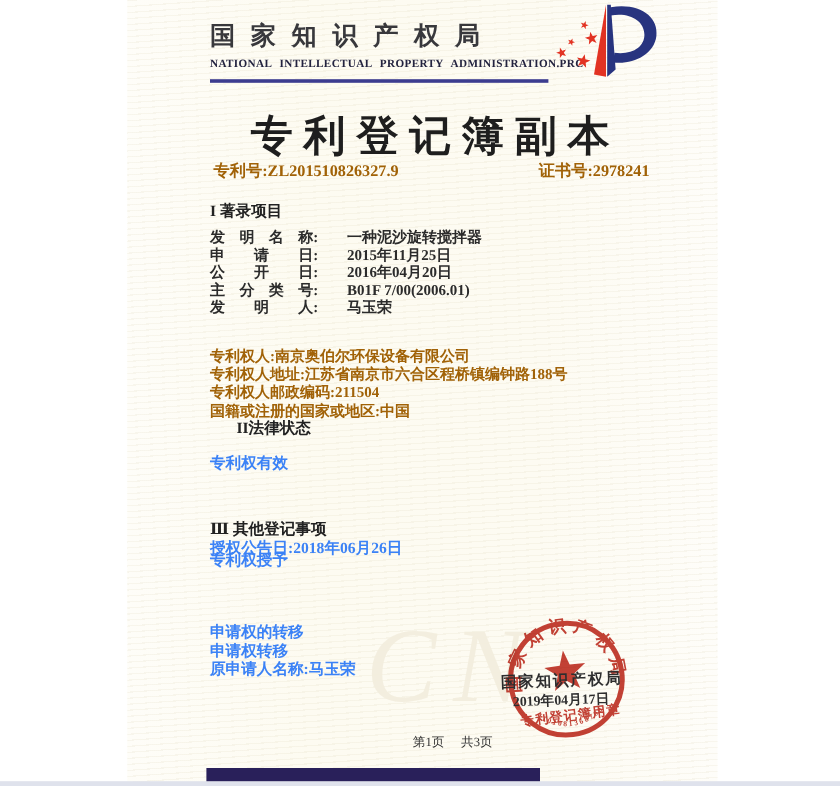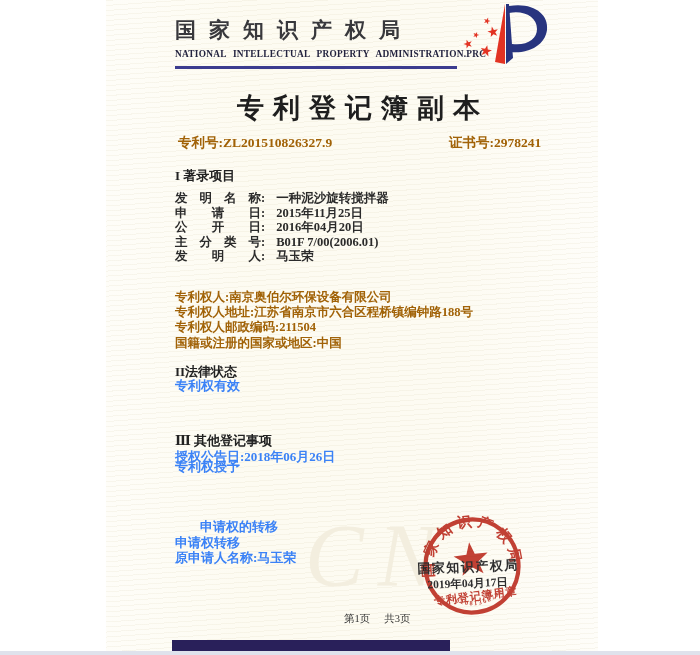--- a/index.html
+++ b/index.html
@@ -15,30 +15,30 @@
   .bottom-strip { position:absolute; left:0; top:651px; width:700px; height:4px; background:#dfe2ec; }
 
   .hdr-cn { position:absolute; left:175px; top:16px; font-size:21px; font-weight:bold;
             letter-spacing:13px; color:#38383c; white-space:nowrap; }
   .hdr-en { position:absolute; left:175px; top:49px; font-size:9.3px; font-weight:bold;
             letter-spacing:0.3px; word-spacing:4px; color:#23233f; white-space:nowrap; }
   .hdr-line { position:absolute; left:175px; top:66px; width:282px; height:2.5px; background:#3c3c8f; }
   .logo { position:absolute; left:455px; top:2px; }
 
   .doc-title { position:absolute; left:188px; top:90px; width:350px; text-align:center;
-               font-size:27px; font-weight:bold; letter-spacing:9px; color:#1e1e1e; white-space:nowrap; }
+               font-size:35px; font-weight:bold; letter-spacing:9px; color:#1e1e1e; white-space:nowrap; }
 
   .numrow { position:absolute; top:134px; font-size:13.5px; font-weight:bold; color:#a16207; white-space:nowrap; }
   .numrow.pat { left:178px; } .numrow.cert { left:437px;margin-left:12px; }
 
   .sec-h { position:absolute; left:175px; font-size:13px; font-weight:bold; color:#222; white-space:nowrap;text-align:right; }
   .rows { position:absolute; left:175px; top:190px; width:330px; }
   .frow { height:14.6px; font-size:12.5px; font-weight:bold; color:#2b2b2b; white-space:nowrap; }
   .flabel { display:inline-block; width:86px; text-align:justify; text-align-last:justify; }
-  .fval { margin-left:11px;text-align:center; }
+  .fval { margin-left:24px;text-align:center; }
 
   .holder { position:absolute; left:175px; top:290px; font-size:12.5px; font-weight:bold;
             color:#a16207; line-height:15.2px; white-space:nowrap; }
 
   .plain { position:absolute; left:175px; font-size:13px; font-weight:bold; color:#3b82f6; white-space:nowrap; }
 
   .watermark { position:absolute; left:305px; top:505px; font-size:88px; font-style:italic;
                letter-spacing:14px; color:rgba(242,237,221,0.95); font-weight:normal; }
 
   .footer { position:absolute; left:344px; top:612px; font-size:10.5px; font-weight:normal; color:#333; }
@@ -90,27 +90,27 @@
     <div class="frow"><span class="flabel">主分类号</span><span>:</span><span class="fval">B01F 7/00(2006.01)</span></div>
     <div class="frow"><span class="flabel">发明人</span><span>:</span><span class="fval">马玉荣</span></div>
   </div>
   <div class="holder">
     <div>专利权人:南京奥伯尔环保设备有限公司</div>
     <div>专利权人地址:江苏省南京市六合区程桥镇编钟路188号</div>
     <div>专利权人邮政编码:211504</div>
     <div>国籍或注册的国家或地区:中国</div>
   </div>
 
-  <div class="sec-h" style="top:363px;">II法律状态</div>
+  <div class="sec-h" style="top:348px;margin-left:22px;">II法律状态</div>
   <div class="plain" style="top:377px;">专利权有效</div>
 
   <div class="sec-h" style="top:432px;">Ⅲ 其他登记事项</div>
   <div class="plain" style="top:458px; font-weight:bold;">专利权授予</div>
   <div class="plain" style="top:448px;">授权公告日:2018年06月26日</div>
-  <div class="plain" style="top:518px; font-weight:bold;margin-left:25px;">申请权的转移</div>
+  <div class="plain" style="top:518px; font-weight:bold;">申请权的转移</div>
   <div class="plain" style="top:534px;">申请权转移</div>
   <div class="plain" style="top:549px;">原申请人名称:马玉荣</div>
 
   <svg class="seal" width="120" height="120" viewBox="0 0 120 120">
     <defs>
       <path id="arcTop" d="M 23.5,73 A 39,39 0 1 1 96.5,73"></path>
       <path id="arcBot" d="M 25,80 A 41.5,41.5 0 0 0 95,80"></path>
     </defs>
     <g opacity="0.92">
       <g transform="rotate(-7 60 60)" fill="#bf3226">

